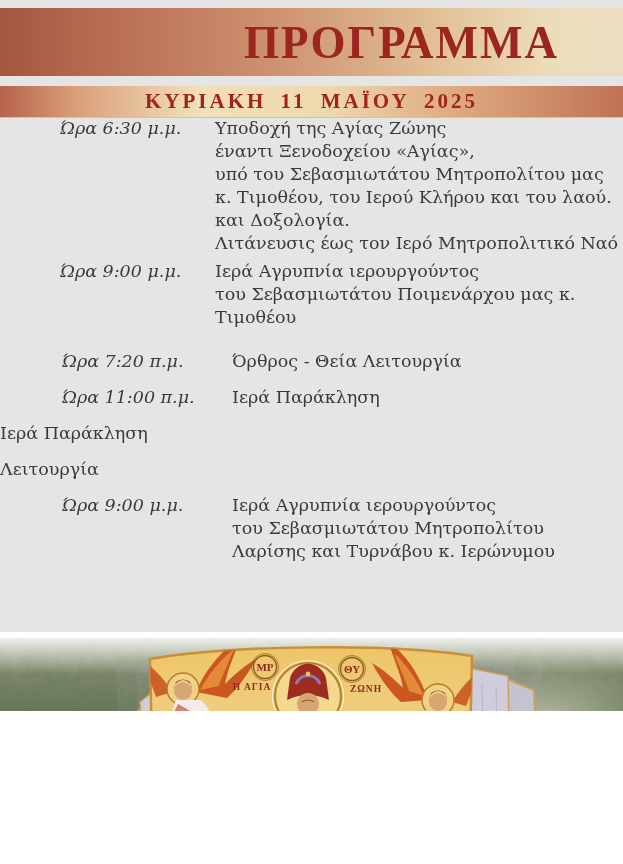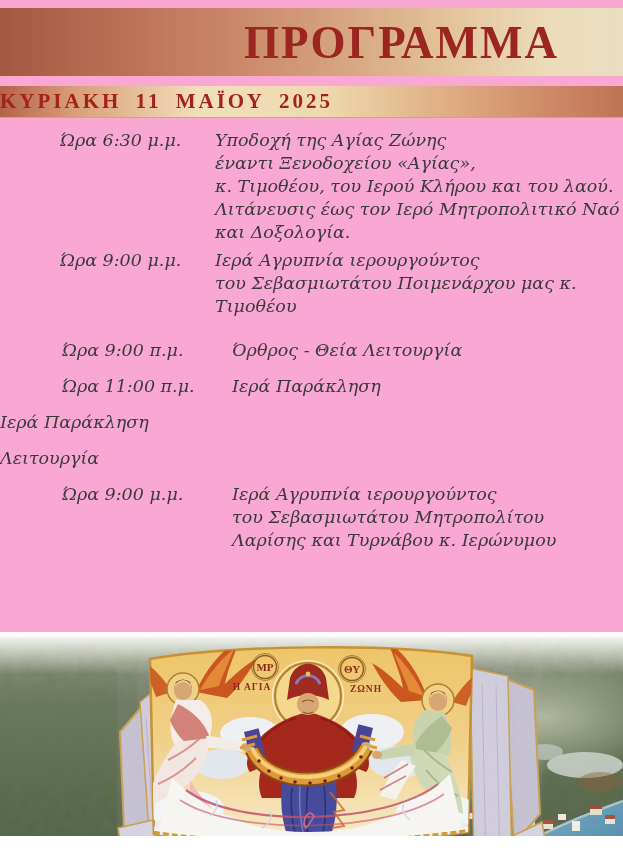--- a/index.html
+++ b/index.html
@@ -1,40 +1,40 @@
 <!DOCTYPE html>
 <html><head>
 <meta charset="utf-8">
 <style>
   html,body{margin:0;padding:0;}
   body{width:623px;height:864px;background:#ffffff;font-family:"DejaVu Serif",serif;}
-  .page{position:relative;width:623px;height:836px;background:#f9a8d4;overflow:hidden;}
+  .page{position:relative;width:623px;height:711px;background:#e5e5e5;overflow:hidden;}
 
   
   .banner-top{margin-top:8px;width:623px;height:68px;
     background:linear-gradient(90deg,#a35741 0%,#b96e54 18%,#cf9372 45%,#e2c096 70%,#ecdcba 88%,#eaddc0 100%);
     display:flex;align-items:center;justify-content:flex-end;}
   .title{font-family:"Liberation Serif",serif;font-weight:bold;font-size:45px;
     color:#9b2620;letter-spacing:2px;padding-right:64px;transform:scaleY(1.04);}
 
   
-  .band{margin-top:2px;width:623px;height:31px;text-align:left;
+  .band{margin-top:2px;width:623px;height:31px;text-align:center;
     background:linear-gradient(90deg,#b4634a 0%,#d99f79 12%,#f1e0bb 32%,#efd9ae 52%,#dda87f 74%,#bf7254 100%);
     box-shadow:0 1px 0 rgba(150,80,50,.25);}
   .band:first-child{margin-top:10px;}
   .band-text{font-family:"Liberation Serif",serif;font-weight:bold;font-size:21px;line-height:31px;
     color:#a3231c;letter-spacing:3px;word-spacing:6px;}
 
   
-  .schedule{padding-top:12px;padding-bottom:6px;}
+  .schedule{padding-bottom:6px;}
   .schedule .row{display:flex;margin-bottom:5px;}
   .schedule .time{margin-left:60px;width:155px;flex:none;
     font-style:italic;font-size:17.5px;line-height:23px;color:#3a3a3a;}
   .schedule .desc{flex:1;}
-  .schedule .line{font-style:italic;font-size:17.5px;line-height:23px;color:#3a3a3a;}
+  .schedule .line{font-size:17.5px;line-height:23px;color:#3a3a3a;}
   .s1{padding-top:10px;}
   .s1 .row{margin-bottom:13px;}
   .s1 .time{width:170px;margin-left:62px;}
 
   
   .photo{position:absolute;left:0;top:632px;width:623px;height:266px;}
 </style>
 </head>
 <body>
 
@@ -45,36 +45,37 @@
   </div>
 
   <div id="sections">
       <div class="band"><span class="band-text">ΚΥΡΙΑΚΗ 11 ΜΑΪΟΥ 2025</span></div>
       <div class="schedule s0">
         <div class="row">
           <div class="time">Ώρα 6:30 μ.μ.</div>
           <div class="desc">
             <div class="line">Υποδοχή της Αγίας Ζώνης</div>
             <div class="line">έναντι Ξενοδοχείου «Αγίας»,</div>
+            <div class="line">υπό του Σεβασμιωτάτου Μητροπολίτου μας</div>
             <div class="line">κ. Τιμοθέου, του Ιερού Κλήρου και του λαού.</div>
+            <div class="line">και Δοξολογία.</div>
             <div class="line">Λιτάνευσις έως τον Ιερό Μητροπολιτικό Ναό</div>
-            <div class="line">και Δοξολογία.</div>
           </div>
         </div>
         <div class="row">
           <div class="time">Ώρα 9:00 μ.μ.</div>
           <div class="desc">
             <div class="line">Ιερά Αγρυπνία ιερουργούντος</div>
             <div class="line">του Σεβασμιωτάτου Ποιμενάρχου μας κ. Τιμοθέου</div>
           </div>
         </div>
       </div>
       <div class="schedule s1">
         <div class="row">
-          <div class="time">Ώρα 9:00 π.μ.</div>
+          <div class="time">Ώρα 7:20 π.μ.</div>
           <div class="desc">
             <div class="line">Όρθρος - Θεία Λειτουργία</div>
           </div>
         </div>
         <div class="row">
           <div class="time">Ώρα 11:00 π.μ.</div>
           <div class="desc">
             <div class="line">Ιερά Παράκληση</div>
           </div>
         </div>

